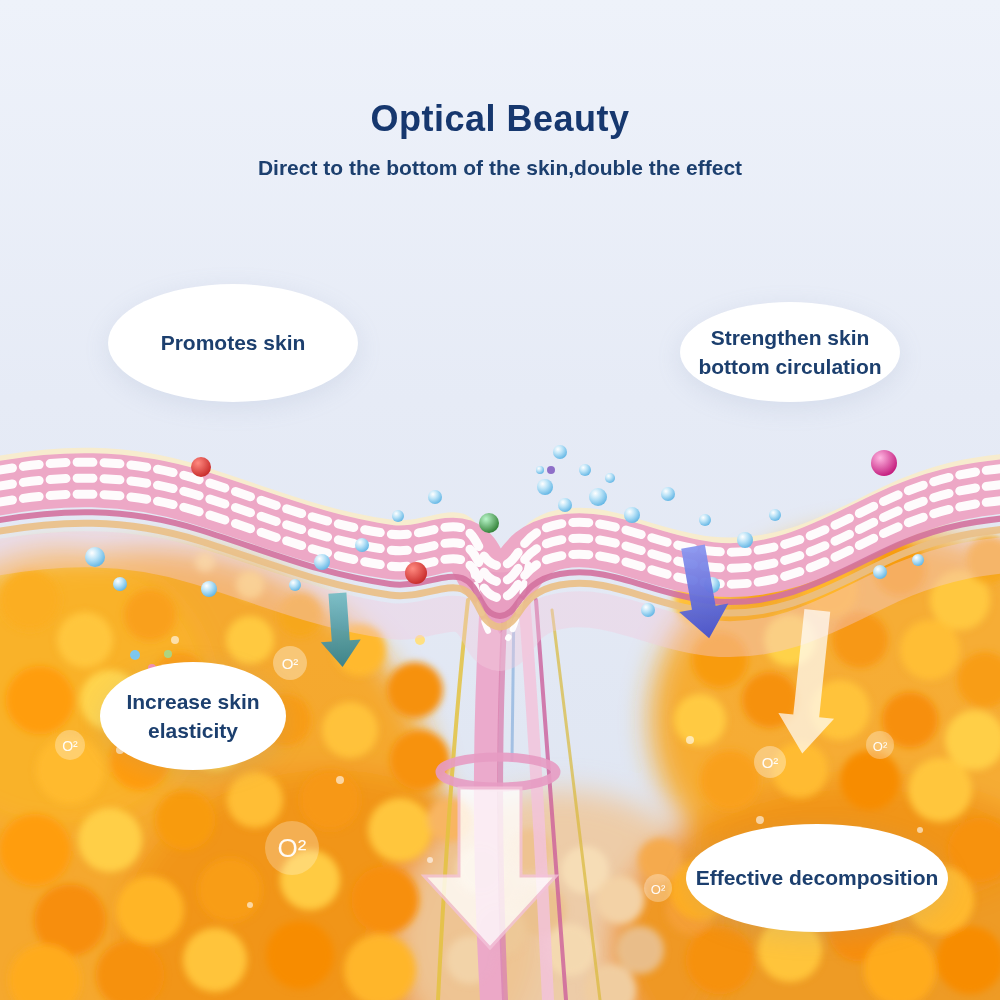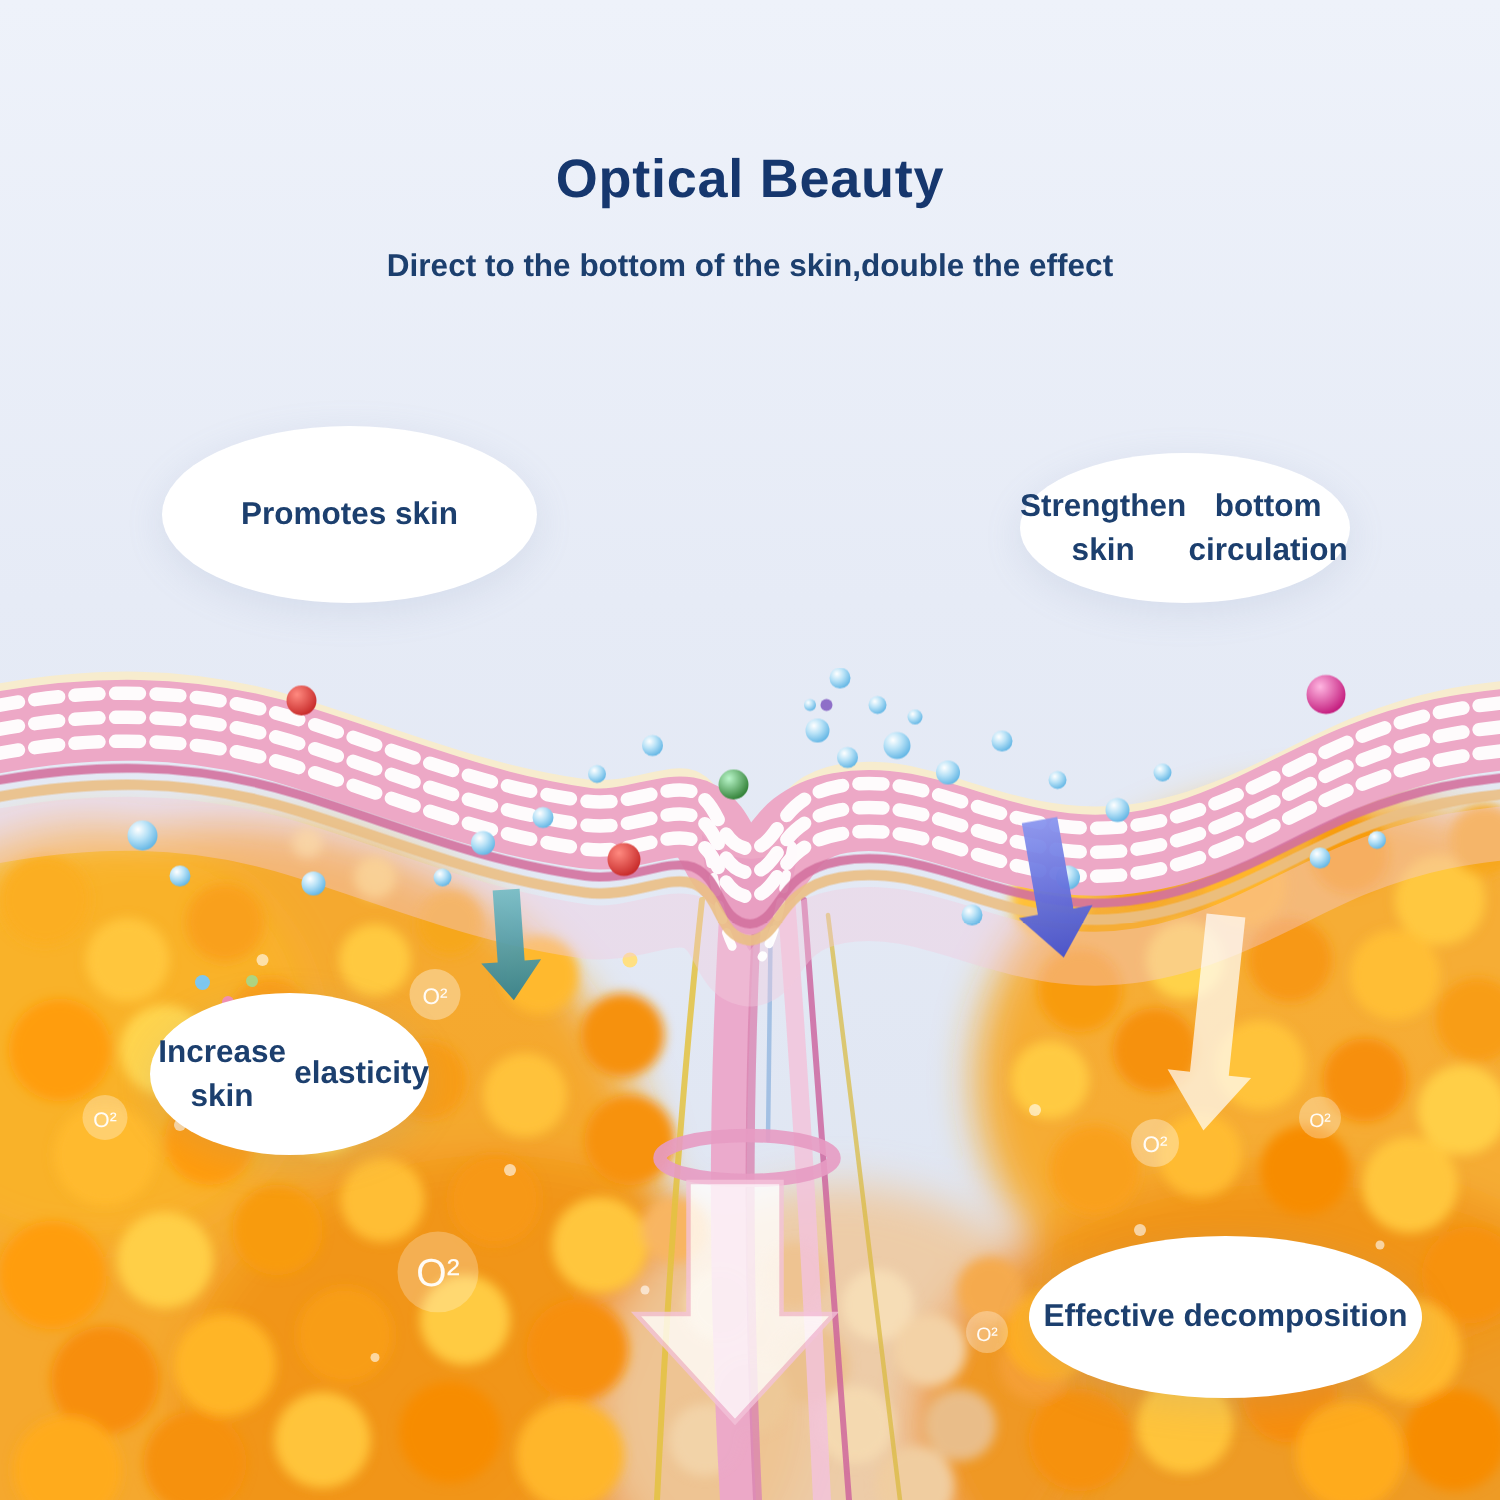--- a/index.html
+++ b/index.html
@@ -12,25 +12,25 @@
     background:linear-gradient(180deg,#eef2fa 0%,#e6ebf6 40%,#dde4f1 100%);
   }
   .stage svg{position:absolute;left:0;top:0;}
   .header{
     position:absolute;left:0;top:98px;width:1000px;text-align:center;z-index:5;
   }
   .title{
     font-size:36px;font-weight:700;color:#16376e;letter-spacing:.5px;margin:0;
   }
   .subtitle{
-    margin-top:26px;font-size:21px;font-weight:600;color:#1c3f6e;
+    margin-top:16px;font-size:21px;font-weight:600;color:#1c3f6e;
   }
   .callout{
     position:absolute;z-index:6;background:#ffffff;border-radius:50%;
-    display:flex;flex-direction:row;align-items:center;justify-content:center;
+    display:flex;flex-direction:column;align-items:center;justify-content:center;
     color:#1c3f6e;font-size:21px;font-weight:600;line-height:1.4;text-align:center;
     box-shadow:0 6px 24px rgba(140,155,190,.18);
   }
   .callout span{display:block;}
   #callout-collagen{left:108px;top:284px;width:250px;height:118px;}
   #callout-circulation{left:680px;top:302px;width:220px;height:100px;}
   #callout-elasticity{left:100px;top:662px;width:186px;height:108px;text-align:center;}
   #callout-pigment{left:686px;top:824px;width:262px;height:108px;gap:25px;}
 </style>
 </head>

